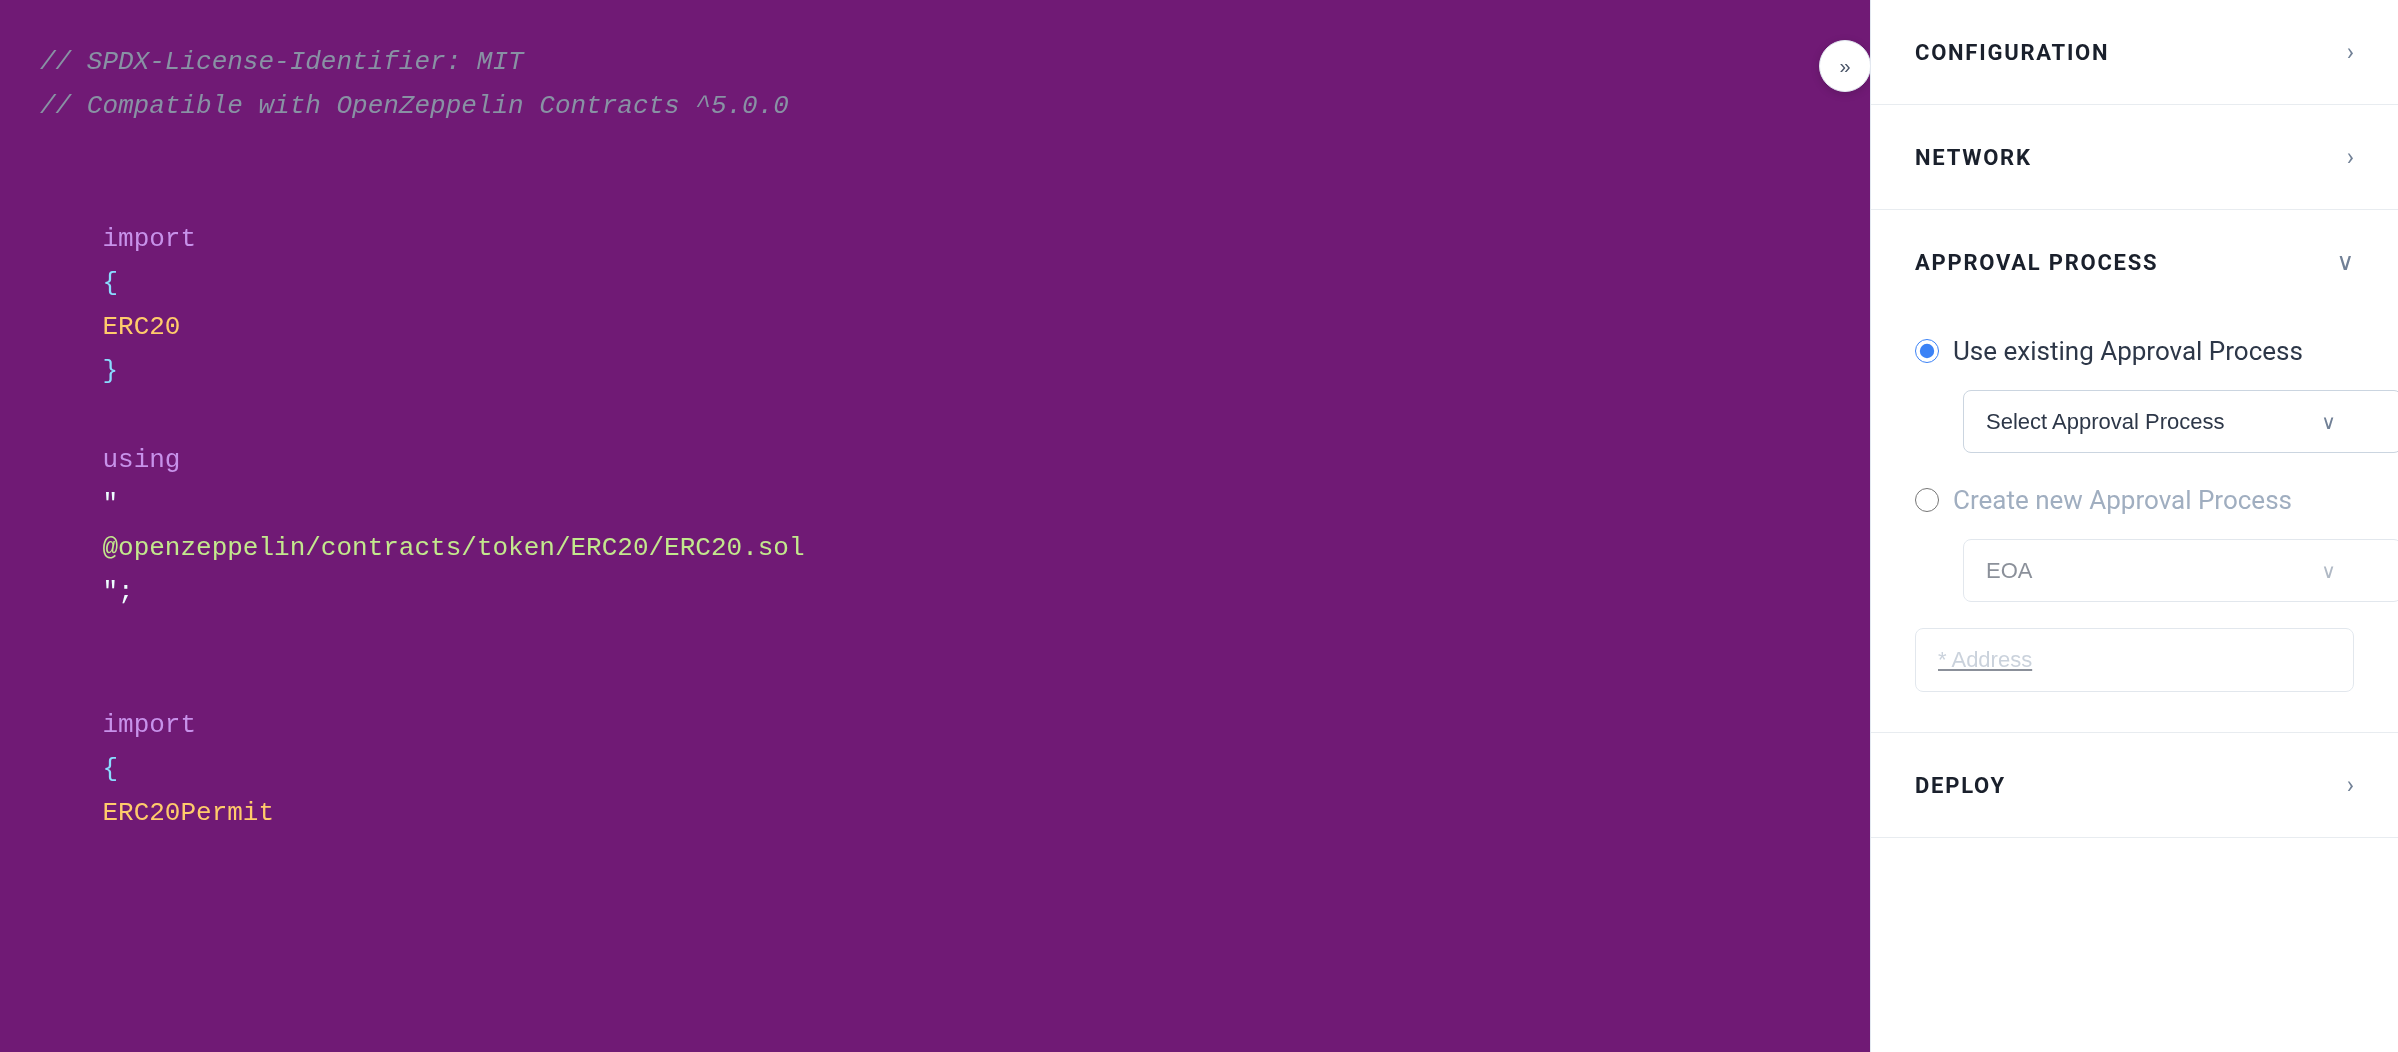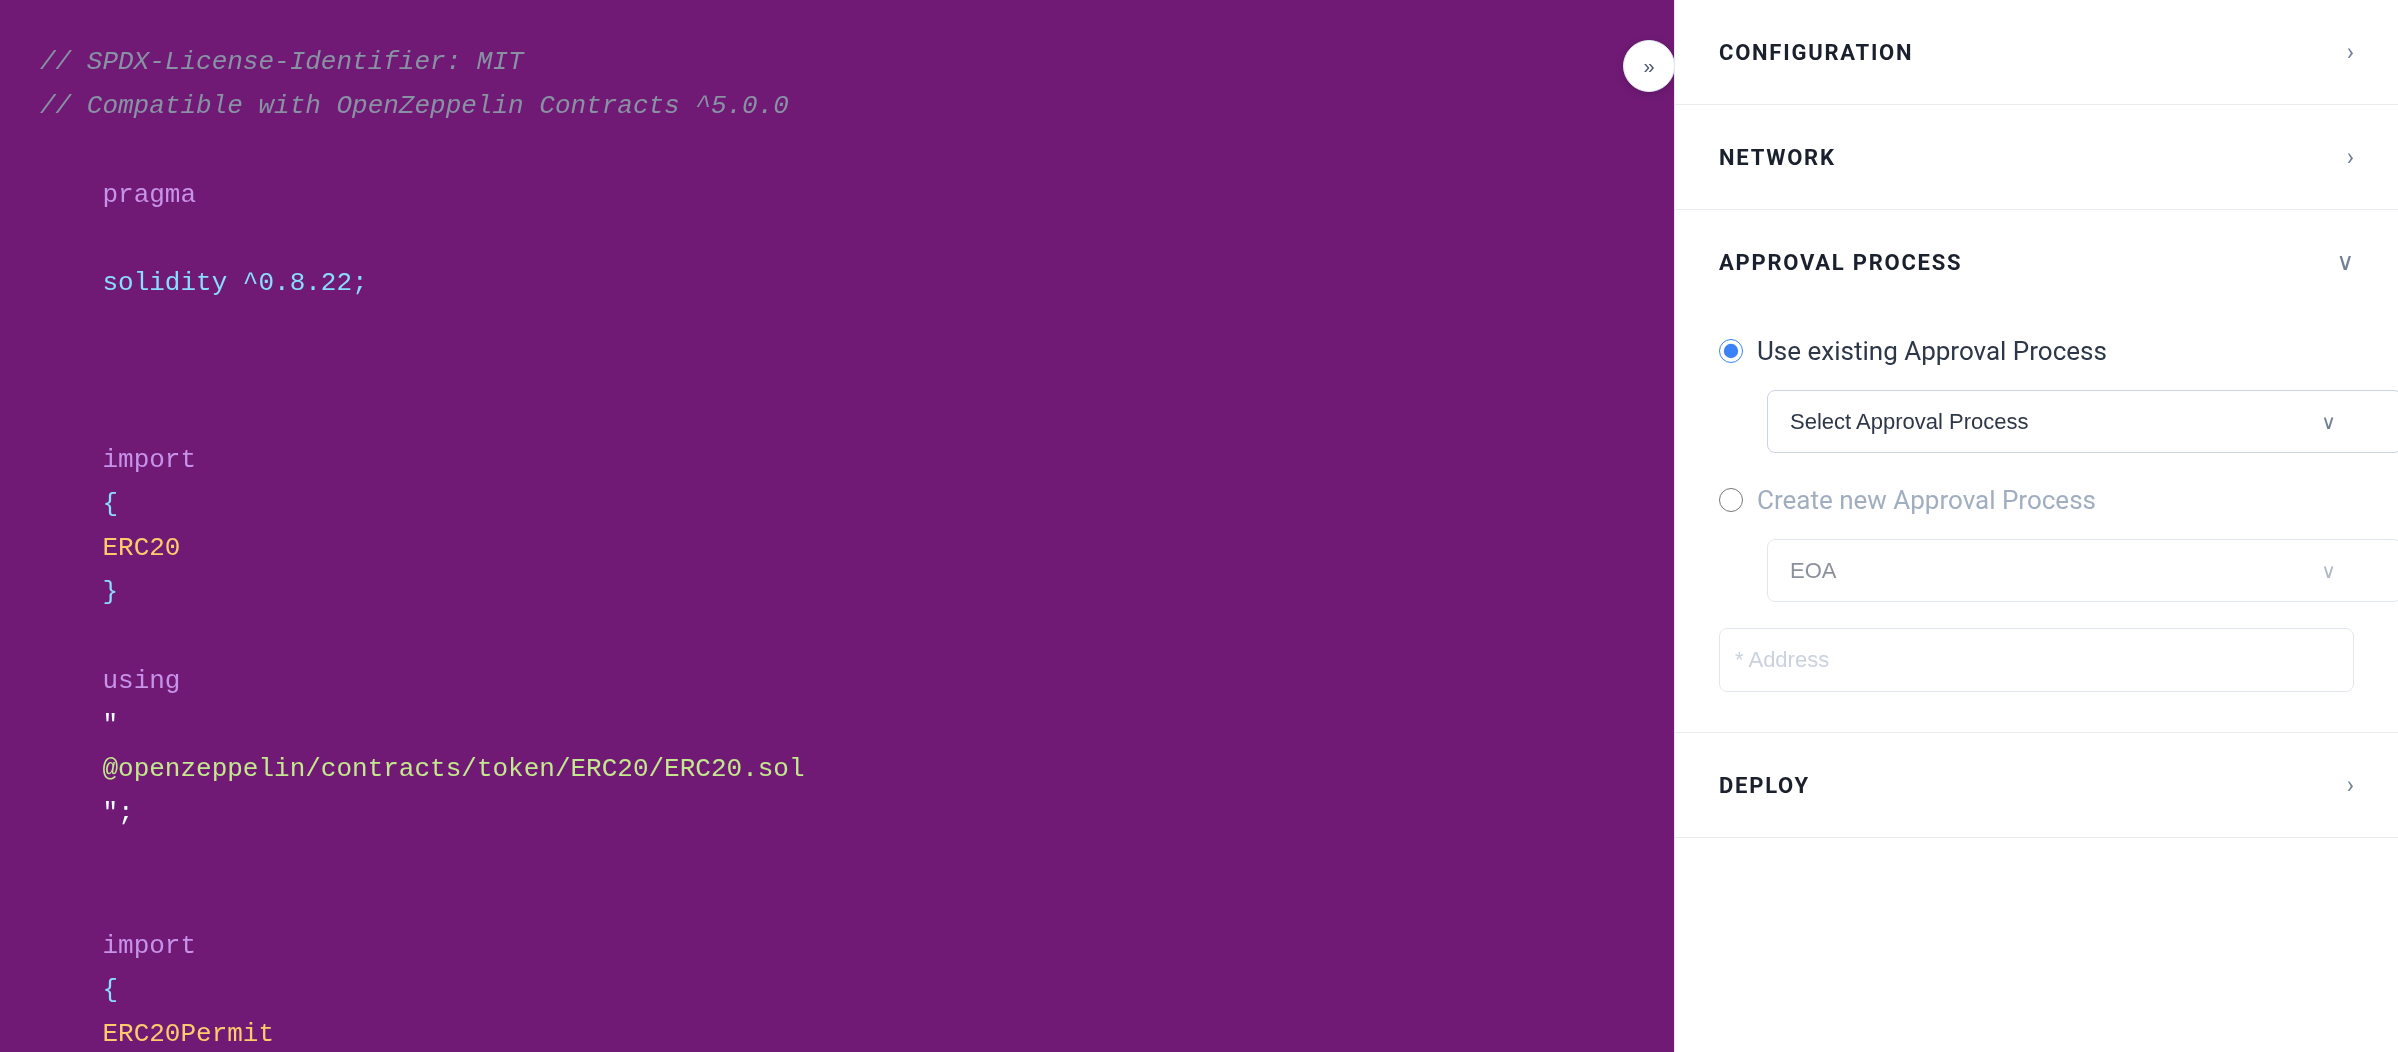--- a/index.html
+++ b/index.html
@@ -59,21 +59,21 @@
       justify-content: center;
       cursor: pointer;
       font-size: 20px;
       color: #4a5568;
       box-shadow: 0 2px 8px rgba(0,0,0,0.15);
       z-index: 10;
     }
 
     
     .config-panel {
-      width: 724px;
+      width: 528px;
       background: #ffffff;
       display: flex;
       flex-direction: column;
       overflow-y: auto;
       border-left: 1px solid #e2e8f0;
     }
 
     .section {
       border-bottom: 1px solid #e8ecf0;
     }
@@ -153,51 +153,47 @@
       right: 18px;
       top: 50%;
       transform: translateY(-50%);
       font-size: 20px;
       color: #718096;
       pointer-events: none;
     }
 
     .address-input {
       width: 100%;
-      padding: 18px 15px;
+      padding: 18px 22px;
       font-size: 22px;
       color: #2d3748;
       background: #ffffff;
       border: 1.5px solid #cbd5e0;
       border-radius: 8px;
       outline: none;
       margin-top: 8px;
+      text-decoration: underline;
     }
 
     .address-input::placeholder {
       color: #a0aec0;
     }
 
     .eoa-section {
       margin-top: 6px;
       opacity: 0.55;
     }
   </style>
 </head>
 <body>
 
 <div class="code-panel">
 
   <span class="code-line c-comment">// SPDX-License-Identifier: MIT</span>
   <span class="code-line c-comment">// Compatible with OpenZeppelin Contracts ^5.0.0</span>
-  <span class="code-line">
-    <span class="c-keyword">pragma</span>
-    <span class="c-plain"> </span>
-    <span class="c-pragma">solidity ^0.8.22;</span>
-  </span>
   <span class="code-line">&nbsp;</span>
   <span class="code-line">
     <span class="c-import-keyword">import </span>
     <span class="c-import-brace">{</span>
     <span class="c-identifier">ERC20</span>
     <span class="c-import-brace">}</span>
     <span class="c-plain"> </span>
     <span class="c-from">using </span>
     <span class="c-plain">"</span>
     <span class="c-url">@openzeppelin/contracts/token/ERC20/ERC20.sol</span>

